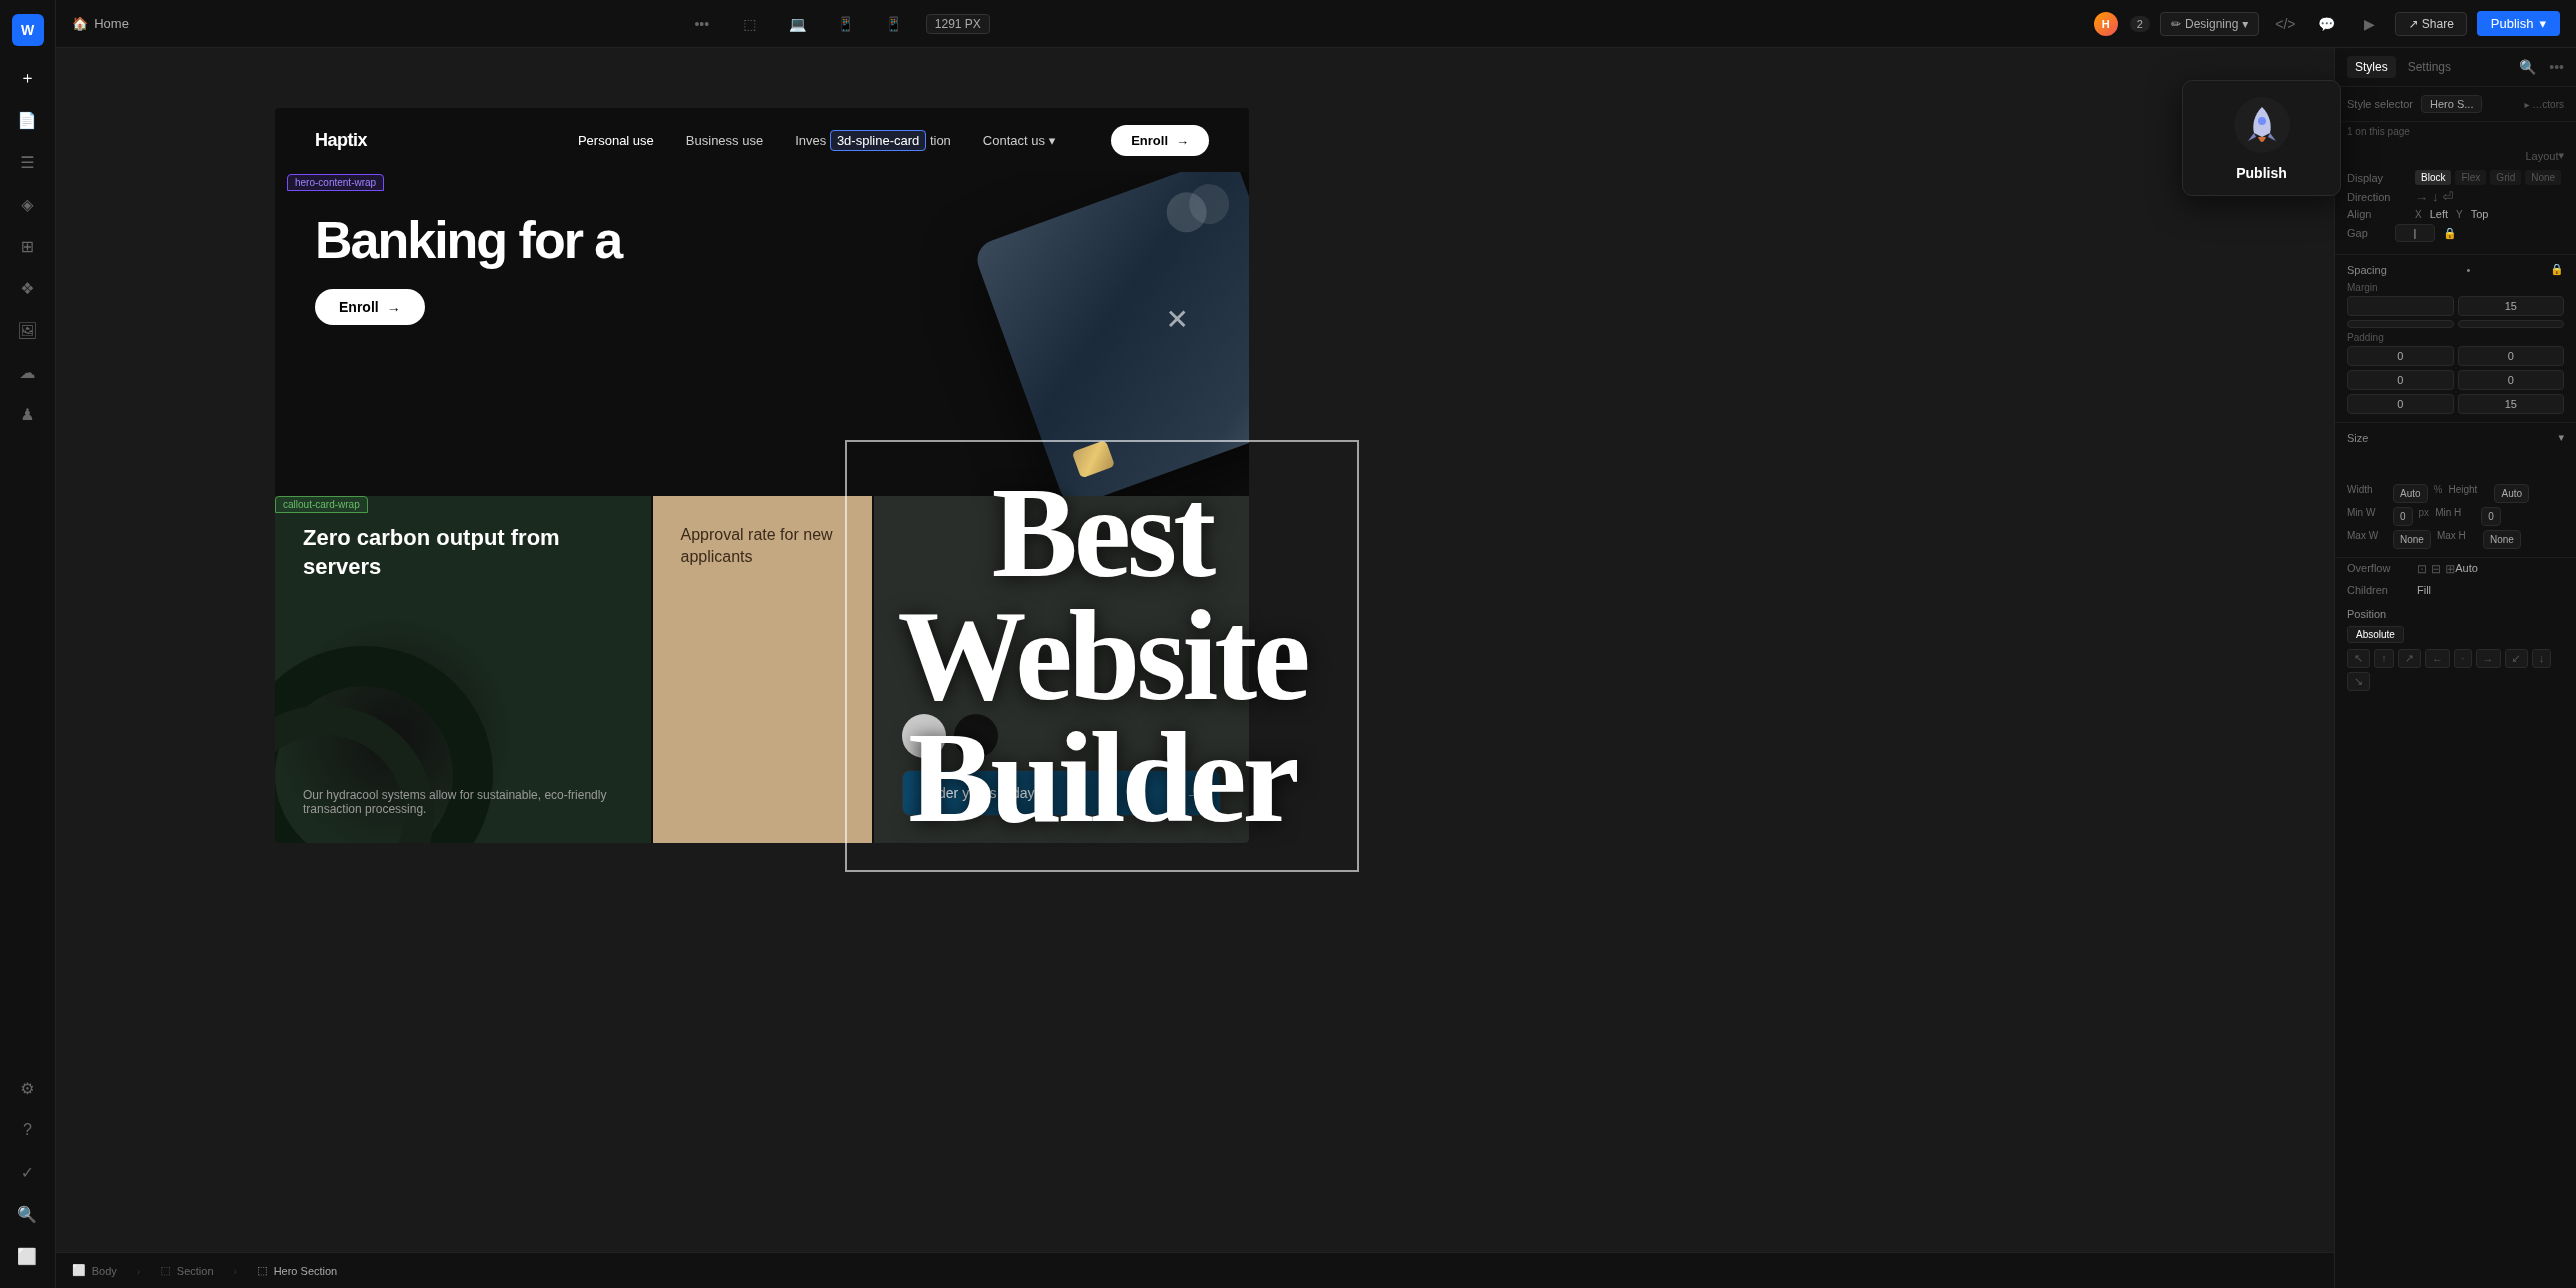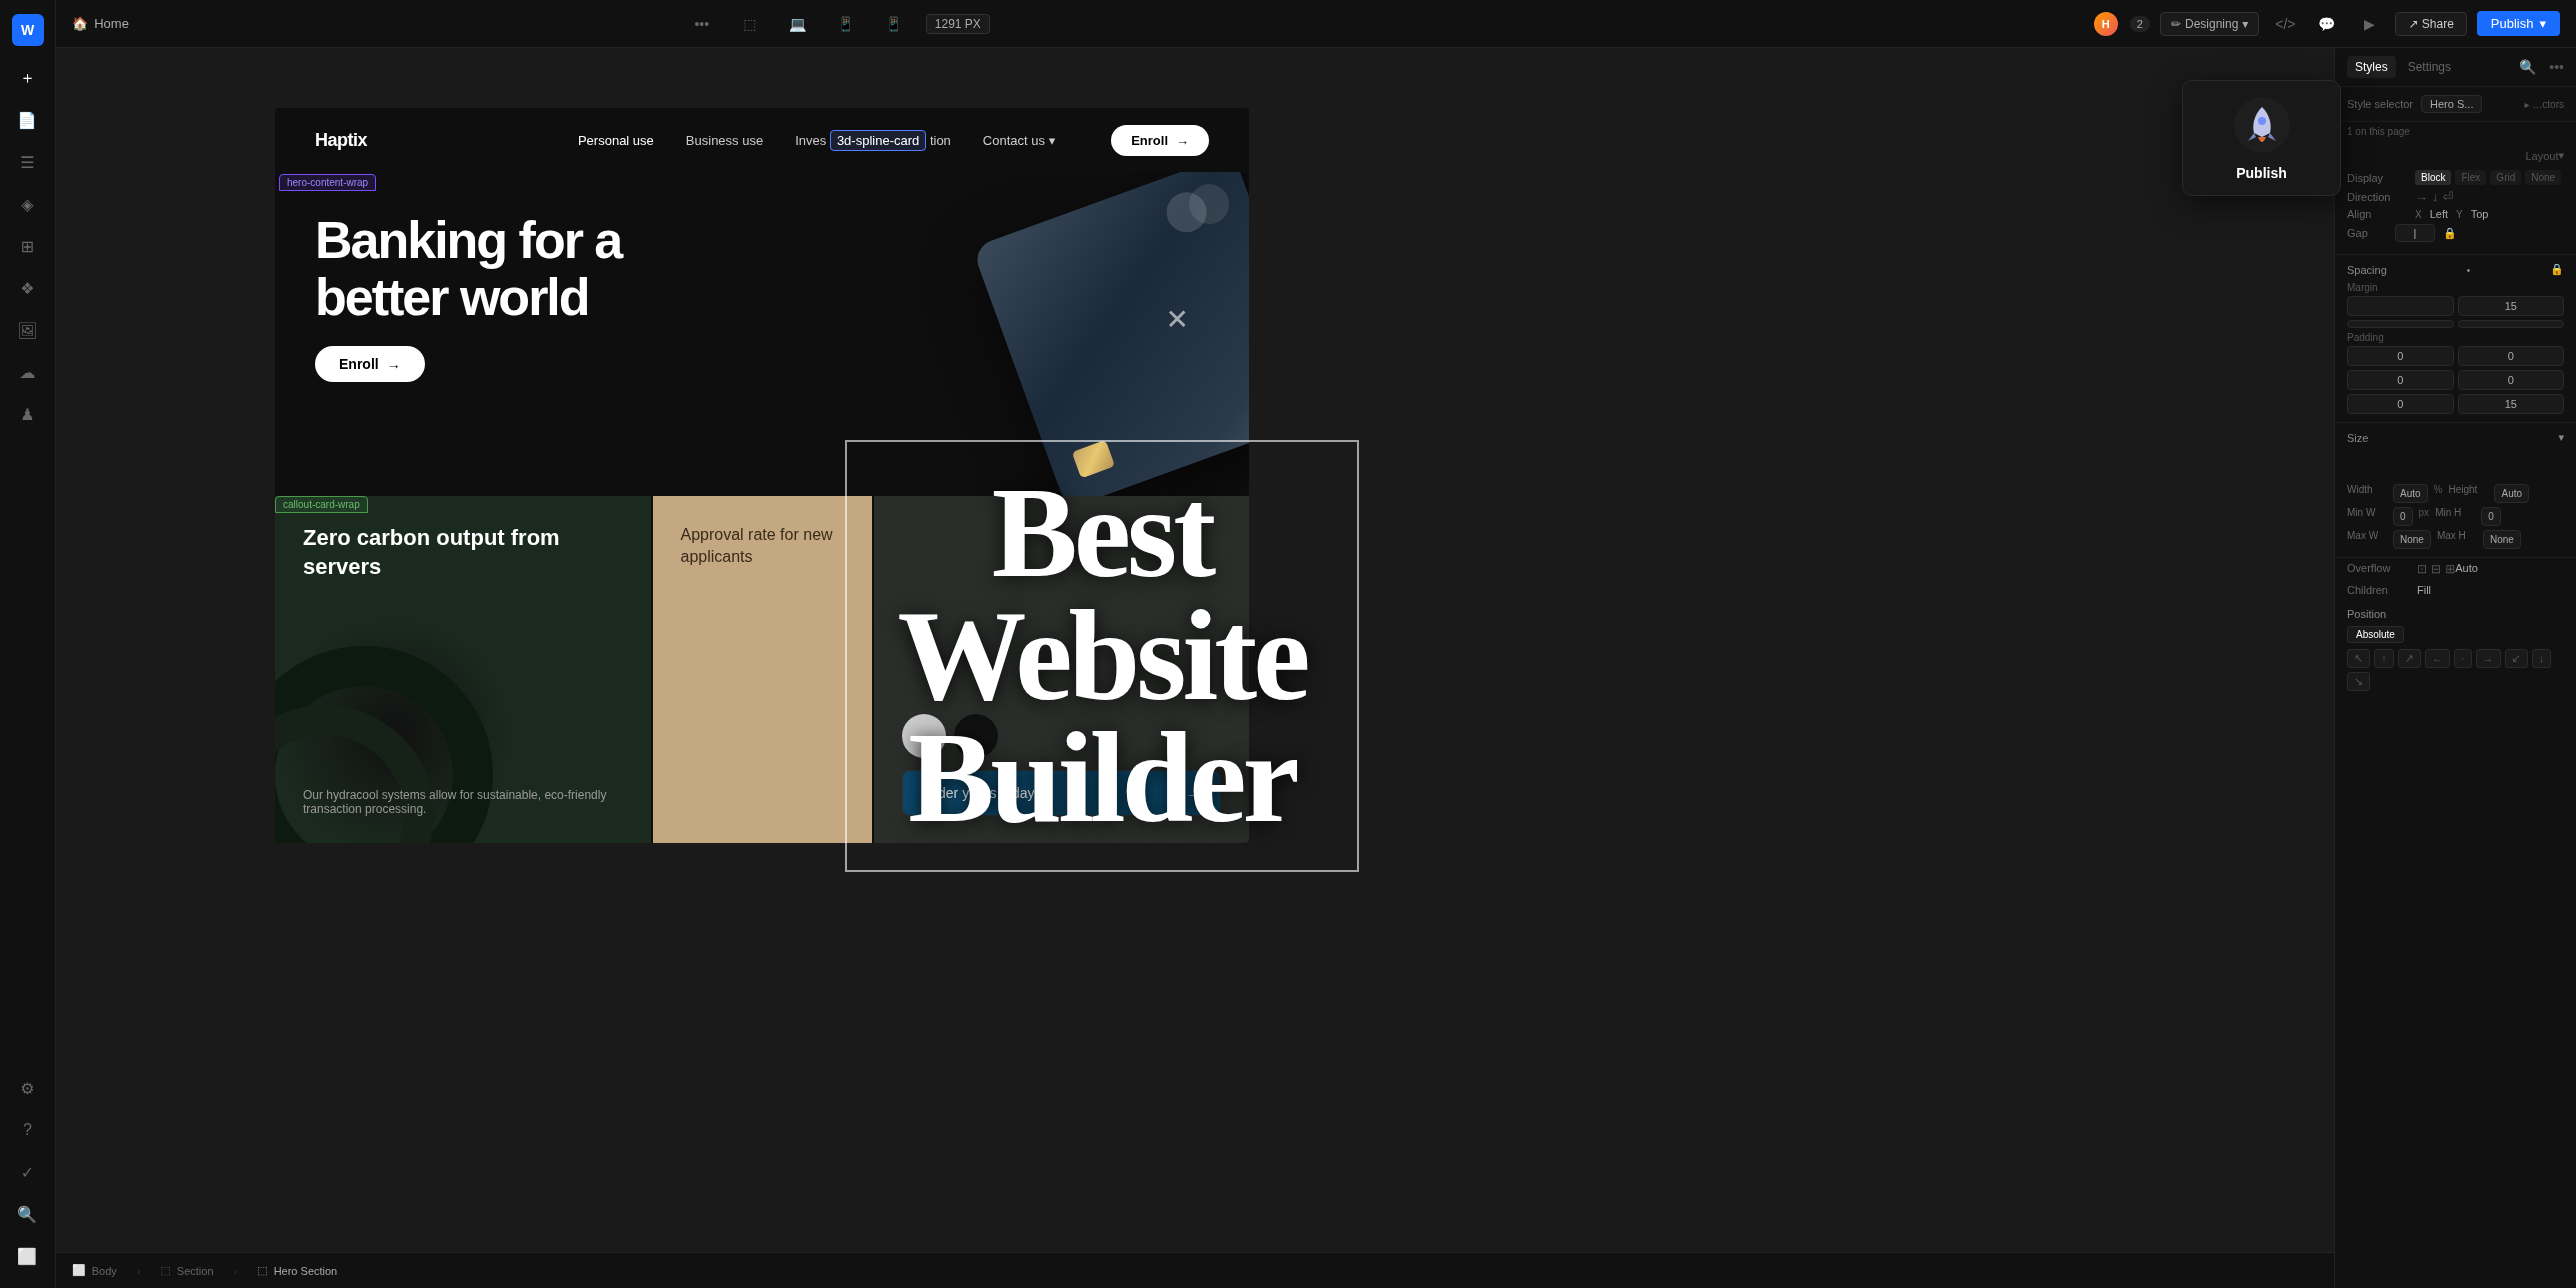--- a/index.html
+++ b/index.html
@@ -659,30 +659,29 @@
           <span>Contact us</span>
           <span> ▾</span>
         </div>
         <div class="nav-enroll">
           <span>Enroll</span>
           <span>→</span>
         </div>
       </div>
     </div>
 
-    <div style="position:absolute;top:64px;left:4px;z-index:20;">
+    <div style="position:absolute;top:64px;left:12px;z-index:20;">
       <div style="display:inline-block;background:rgba(100,60,220,0.18);border:1.5px solid #7a4cff;border-radius:4px 4px 0 0;padding:2px 7px;font-size:10px;color:#a080ff;">
         <span>hero-content-wrap</span>
       </div>
     </div>
 
     <div class="hero-section">
       <div class="hero-title">
         <span>Banking for a</span><br>
-        <span>better world</span>
       </div>
       <div class="hero-enroll-btn">
         <span>Enroll</span>
         <span>→</span>
       </div>
     </div>
 
     <div class="right-card-area">
       <div class="credit-card-img">
         <div class="card-logo-mark">

